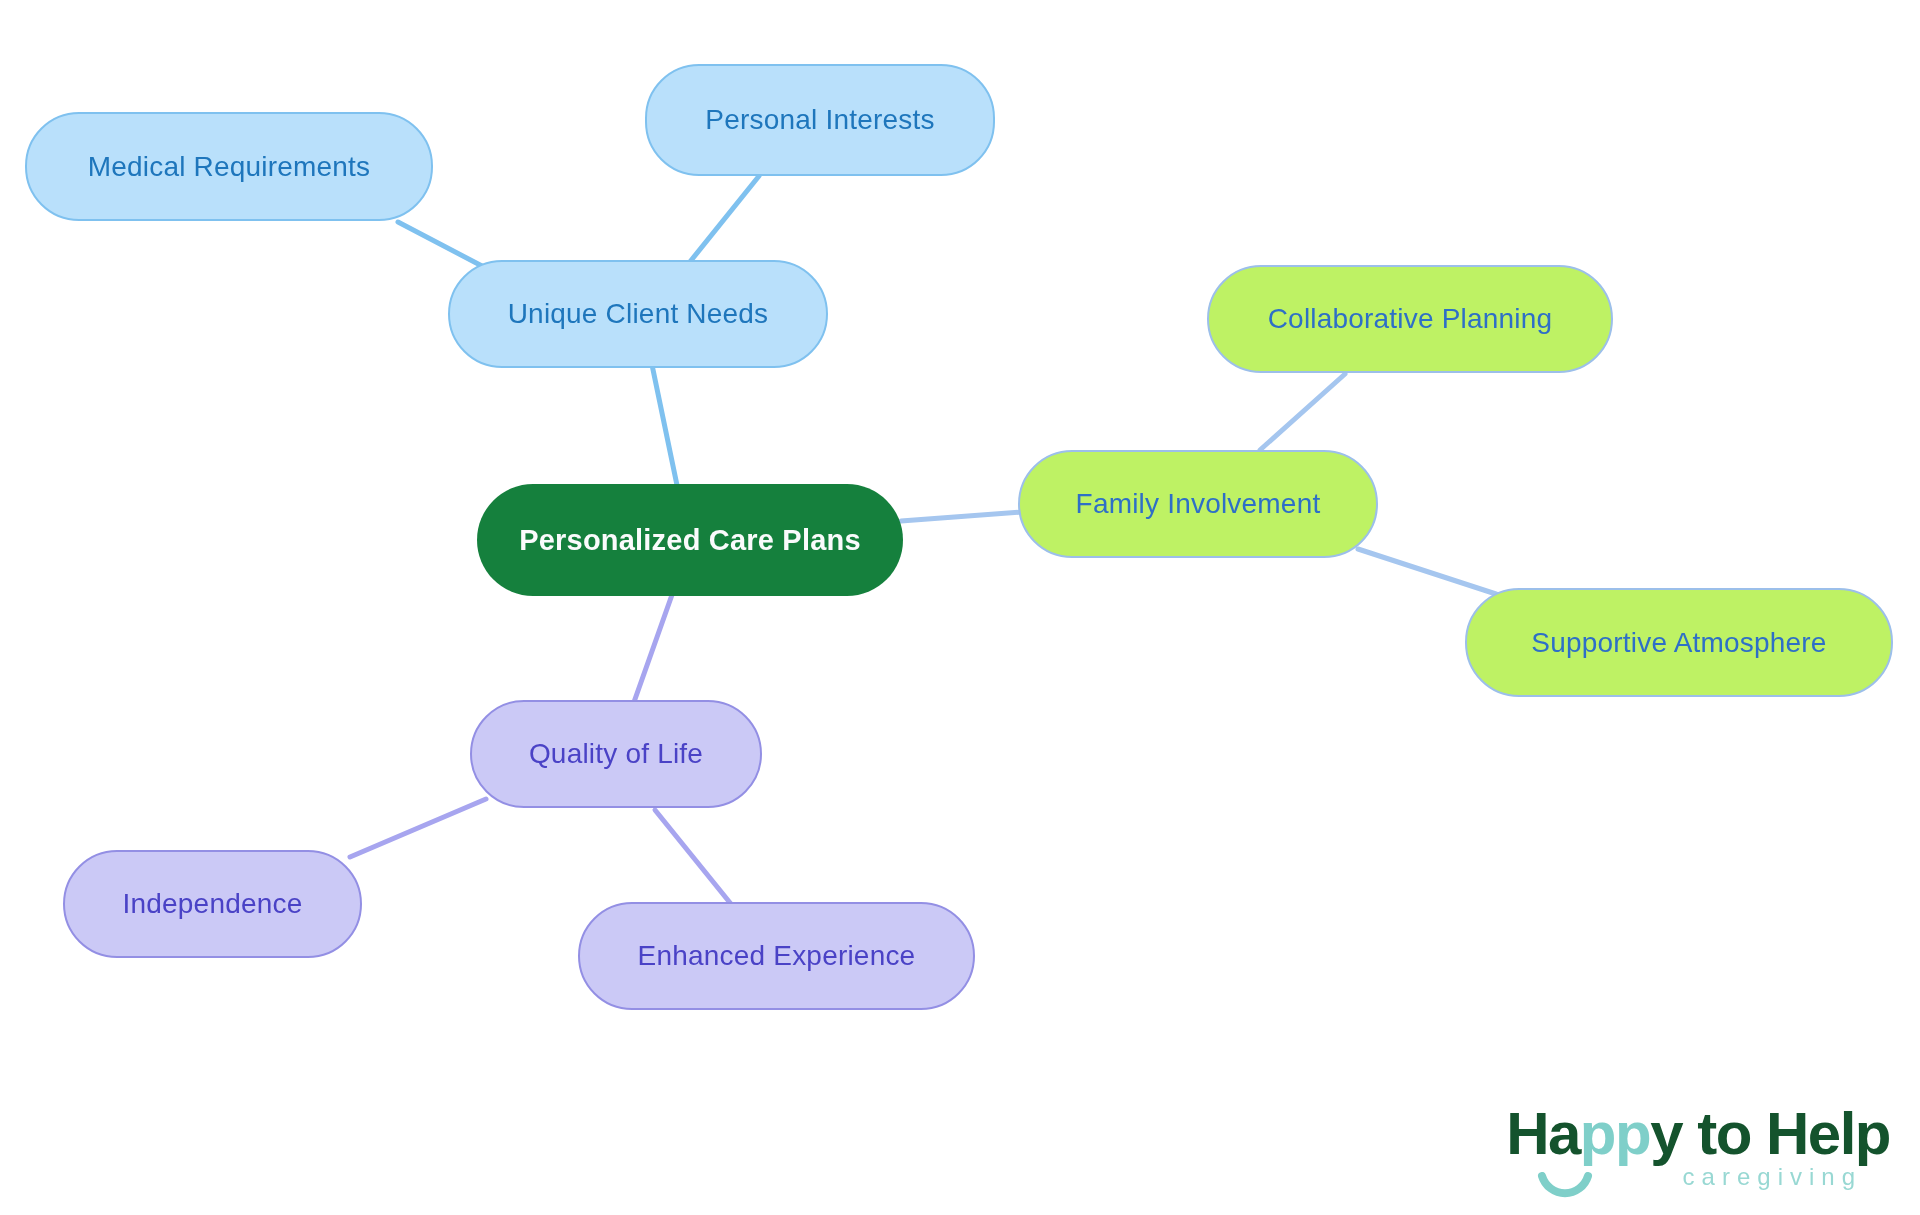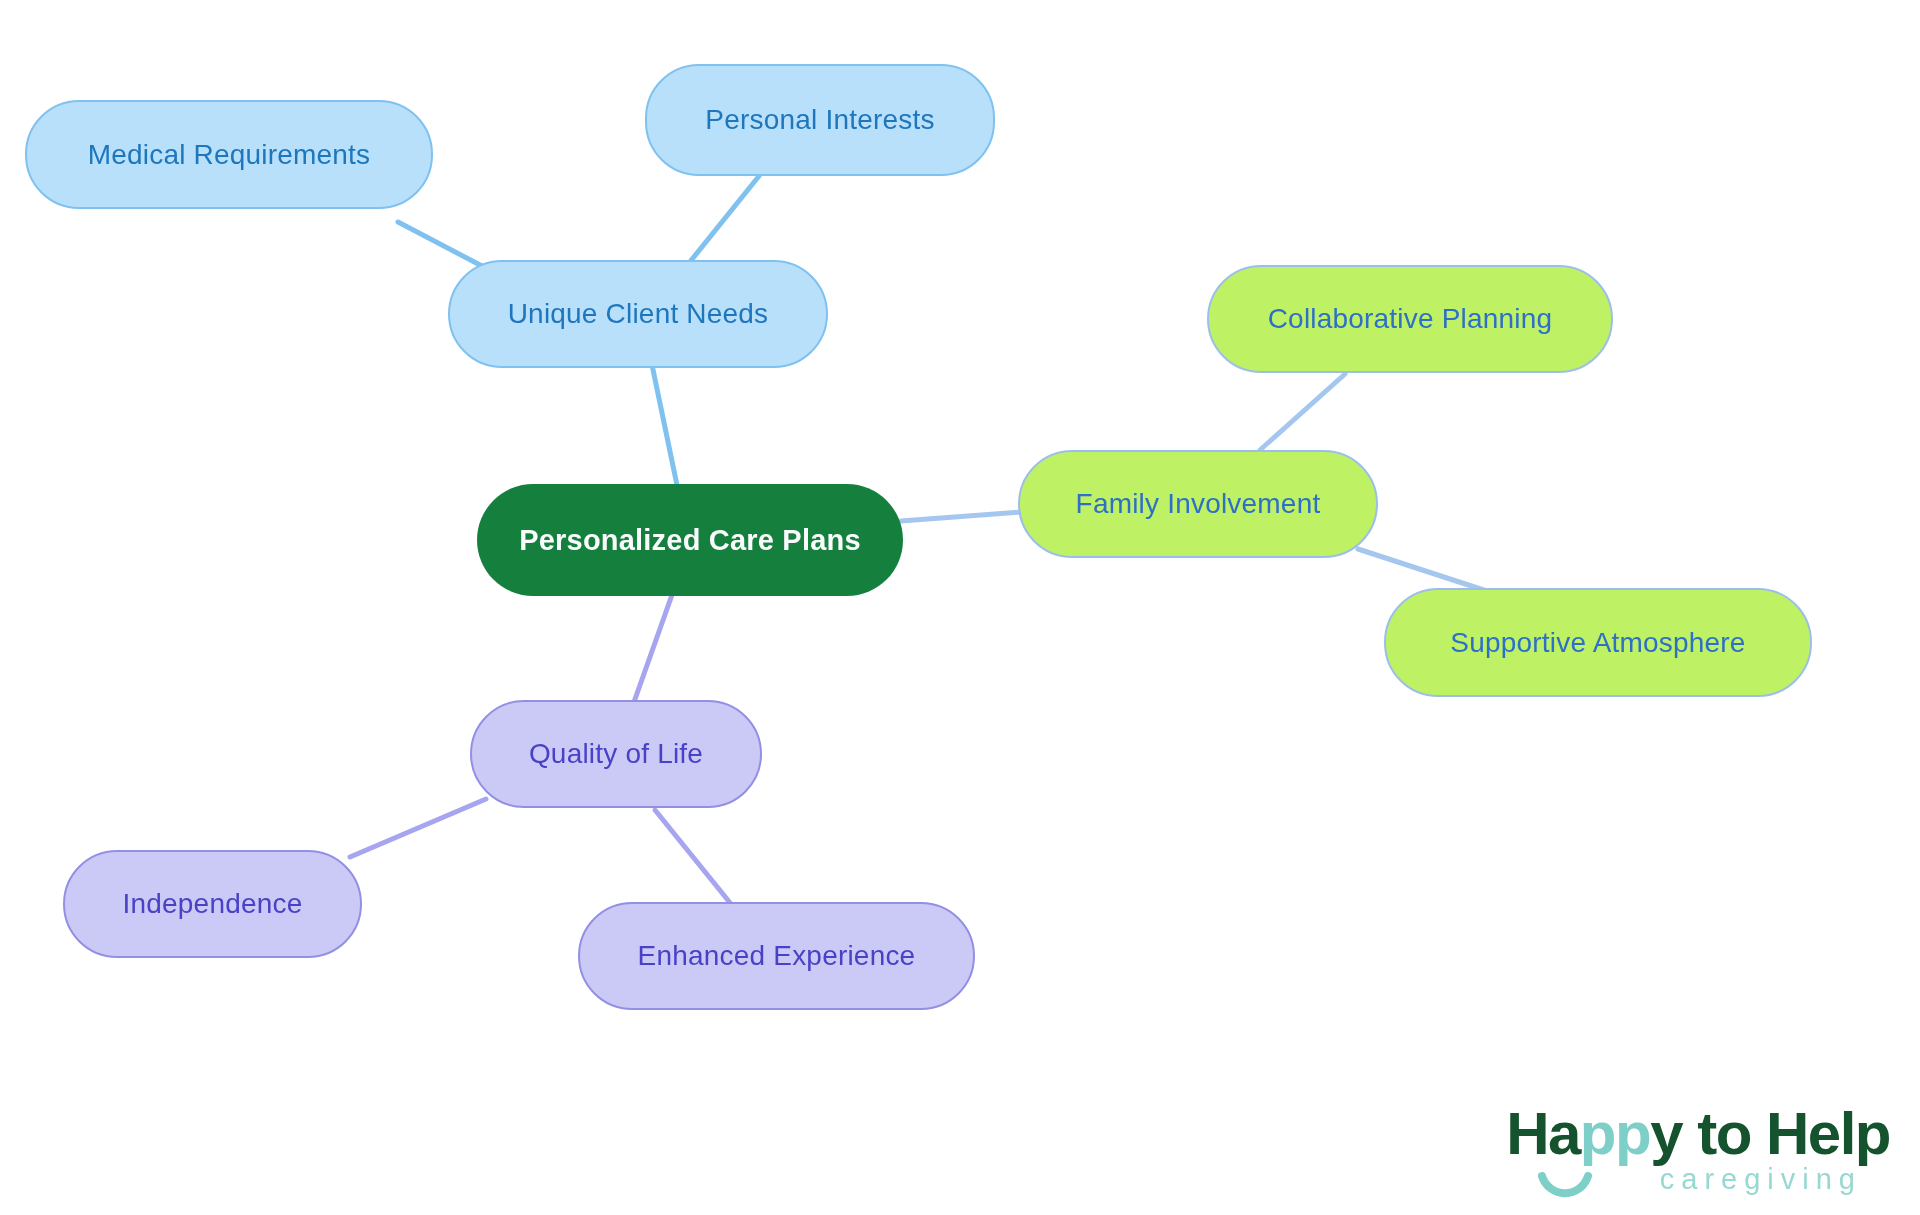--- a/index.html
+++ b/index.html
@@ -18,53 +18,53 @@
   .n-blue    { background:#B9E0FB; border:2.5px solid #7FC1EF; color:#1E76BC;text-align:right; }
   .n-peri    { background:#bef264; border:2.5px solid #9CBFEA; color:#2E6FC7; }
   .n-purp    { background:#CBC9F6; border:2.5px solid #938FE4; color:#4A42C6; }
 
   .logo { position:absolute; left:1418px; top:1100px; width:472px; height:112px; }
   .logo-title { text-align:right; font-size:60px; font-weight:700; letter-spacing:-1.5px;
                 line-height:68px; white-space:nowrap; }
   .lg-coral { color:#14532d; }
   .lg-teal  { color:#7FCFC9;margin-top:33px; }
   .logo-smile { position:absolute; left:118px; top:72px; }
-  .logo-tagline { text-align:right; padding-right:28px; margin-top:-5px; font-size:29px;
+  .logo-tagline { text-align:right; padding-right:28px; margin-top:-5px; font-size:24px;
                   font-weight:500; letter-spacing:7px; color:#98D8D3; white-space:nowrap; }
 </style>
 </head>
 <body>
 
 <div class="canvas">
 
   <svg class="edges" viewBox="0 0 1920 1215">
     <line class="edge-blue" x1="651" y1="360" x2="678" y2="490"></line>
     <line class="edge-blue" x1="398" y1="222" x2="482" y2="266"></line>
     <line class="edge-blue" x1="759" y1="176" x2="689" y2="263"></line>
     <line class="edge-peri" x1="901" y1="521" x2="1022" y2="512"></line>
     <line class="edge-peri" x1="1345" y1="374" x2="1260" y2="450"></line>
     <line class="edge-peri" x1="1358" y1="549" x2="1496" y2="594"></line>
     <line class="edge-purp" x1="673" y1="592" x2="634" y2="702"></line>
     <line class="edge-purp" x1="486" y1="799" x2="350" y2="857"></line>
     <line class="edge-purp" x1="655" y1="810" x2="731" y2="904"></line>
   </svg>
 
-  <div class="node n-blue" style="left:25px;top:100px;width:408px;height:109px">Medical Requirements</div>
+  <div class="node n-blue" style="left:25px;top:112px;width:408px;height:109px">Medical Requirements</div>
 
   <div class="node n-blue" style="left:645px;top:64px;width:350px;height:112px">Personal Interests</div>
 
   <div class="node n-blue" style="left:448px;top:260px;width:380px;height:108px">Unique Client Needs</div>
 
   <div class="node n-peri" style="left:1207px;top:265px;width:406px;height:108px">Collaborative Planning</div>
 
   <div class="node n-peri" style="left:1018px;top:450px;width:360px;height:108px">Family Involvement</div>
 
   <div class="node n-central" style="left:477px;top:484px;width:426px;height:112px;border-radius:56px">Personalized Care Plans</div>
 
-  <div class="node n-peri" style="left:1384px;top:588px;width:428px;height:109px">Supportive Atmosphere</div>
+  <div class="node n-peri" style="left:1465px;top:588px;width:428px;height:109px">Supportive Atmosphere</div>
 
   <div class="node n-purp" style="left:470px;top:700px;width:292px;height:108px">Quality of Life</div>
 
   <div class="node n-purp" style="left:63px;top:850px;width:299px;height:108px">Independence</div>
 
   <div class="node n-purp" style="left:578px;top:902px;width:397px;height:108px">Enhanced Experience</div>
 
   <div class="logo">
     <div class="logo-title"><span class="lg-coral">Ha</span><span class="lg-teal">pp</span><span class="lg-coral">y to Help</span></div>
     <svg class="logo-smile" width="62" height="34">

